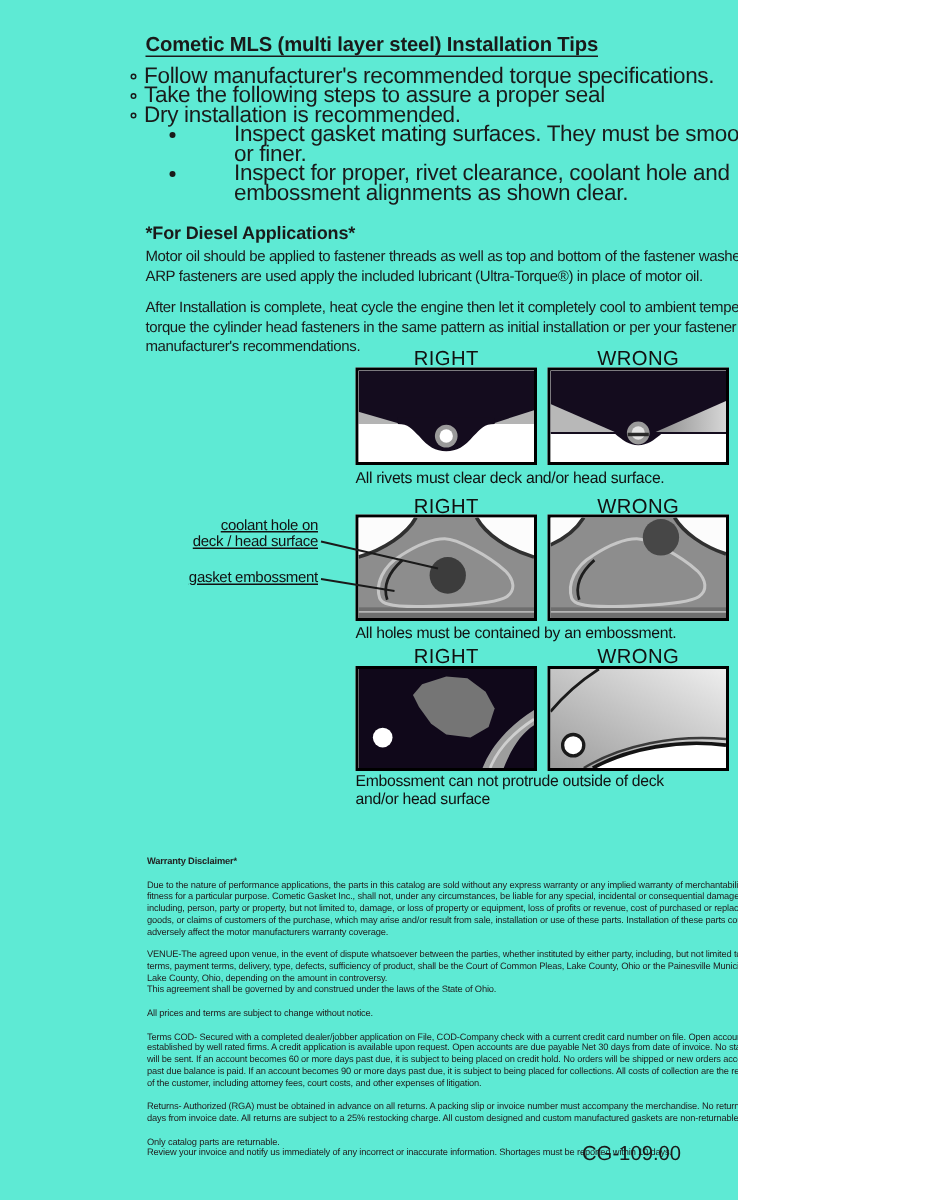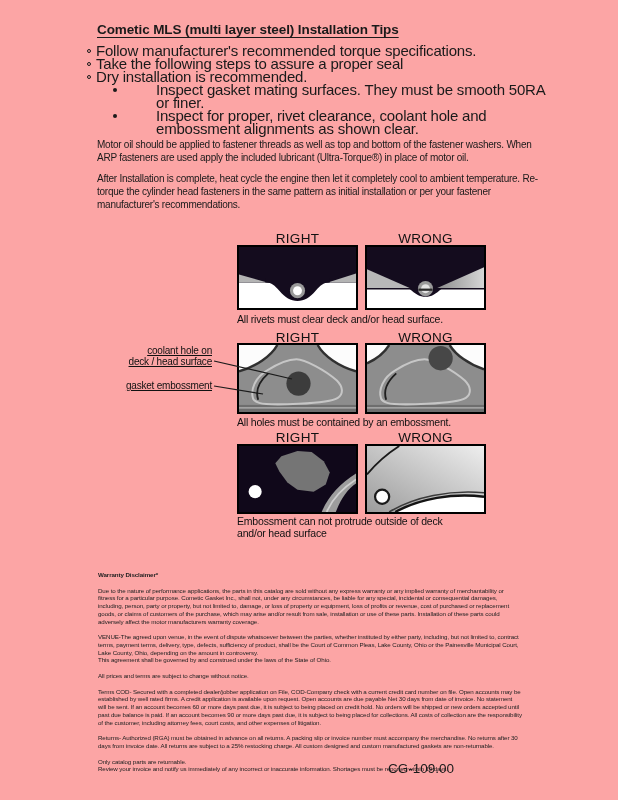--- a/index.html
+++ b/index.html
@@ -1,18 +1,18 @@
 <!DOCTYPE html>
 <html><head>
 <meta charset="utf-8">
 <style>
   * { margin:0; padding:0; box-sizing:border-box; }
   html,body { background:#ffffff; }
   body { font-family:"Liberation Sans","DejaVu Sans",sans-serif; color:#1a1a1a; }
-  .page { position:relative; width:618px; height:800px; background:#fca5a5; overflow:hidden; }
+  .page { position:relative; width:492px; height:800px; background:#5eead4; overflow:hidden; }
 
   
   .top-text { position:absolute; left:86px; top:22px; width:470px; }
   .doc-title { margin-left:11px; font-size:13.5px; font-weight:bold;
                text-decoration:underline; text-underline-offset:3px;
                letter-spacing:-0.1px; margin-bottom:7px; }
   .bullet-row { display:flex; line-height:13px; font-size:15px; letter-spacing:-0.2px; }
   .bullet-row .marker { width:10px; flex:0 0 10px; position:relative; }
   .marker .circle { position:absolute; left:1px; top:4.5px; width:4px; height:4px;
                     border:1px solid #1a1a1a; border-radius:50%; }
@@ -73,20 +73,21 @@
         </span>
       <span>Inspect gasket mating surfaces.  They must be smooth 50RA or finer.</span>
     </div>
     <div class="bullet-row sub-row">
       <span class="marker">
           <span class="dot"></span>
         </span>
       <span>Inspect for proper, rivet clearance, coolant hole and embossment alignments as shown clear.</span>
     </div>
 
+    <div class="diesel-heading">*For Diesel Applications*</div>
     <p class="body-para first">Motor oil should be applied to fastener threads as well as top and bottom of the fastener washers. When ARP fasteners are used apply the included lubricant (Ultra-Torque®) in place of motor oil.</p>
     <p class="body-para">After Installation is complete, heat cycle the engine then let it completely cool to ambient temperature. Re-torque the cylinder head fasteners in the same pattern as initial installation or per your fastener manufacturer's recommendations.</p>
   </div>
 
   <div class="abs rw-label" style="left:237px; top:231px;">RIGHT</div>
   <div class="abs rw-label" style="left:365px; top:231px;">WRONG</div>
 
   <div class="abs diag-box" style="left:237px; top:245px; height:65px;">
     <svg viewBox="0 0 116 60" preserveAspectRatio="none">
       <rect width="116" height="60" fill="#ffffff"></rect>

